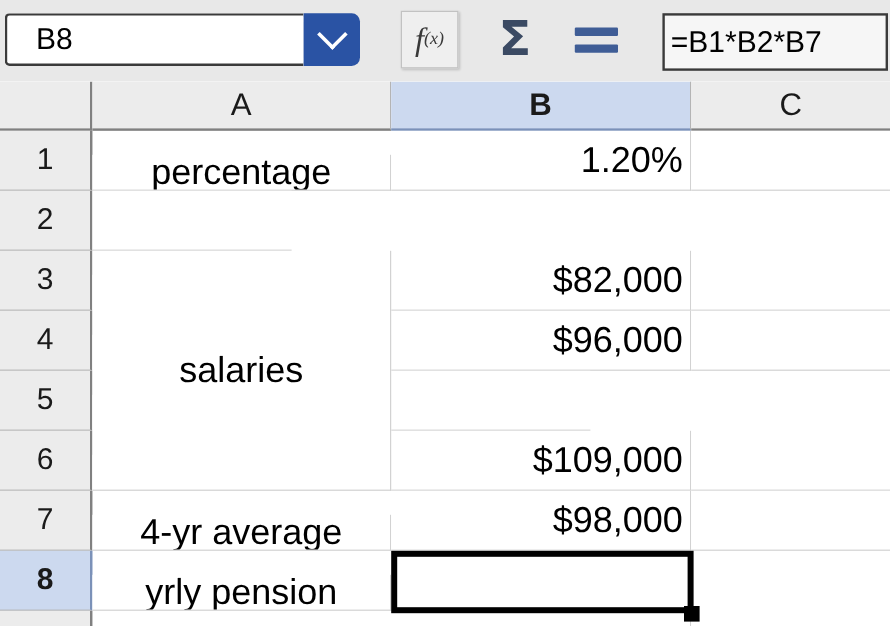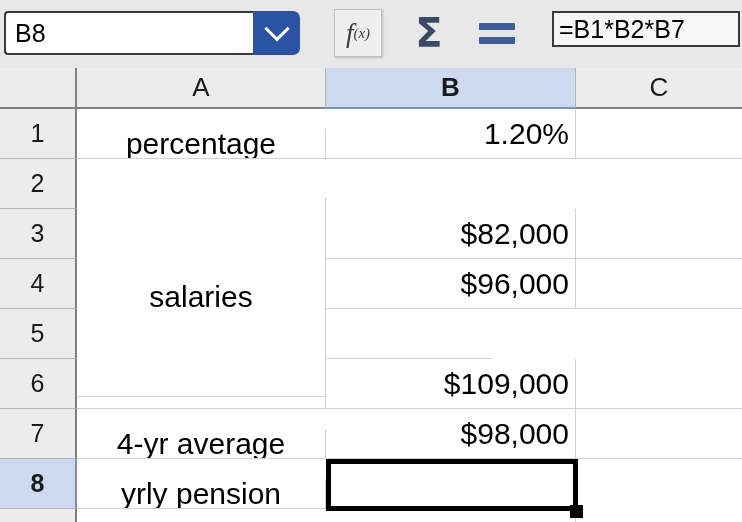--- a/index.html
+++ b/index.html
@@ -36,21 +36,21 @@
   }
   .name-box {
     flex: 1;
     background: #ffffff;
     border: 2px solid #3a3a3a;
     border-right: none;
     border-radius: 4px 0 0 4px;
     box-sizing: border-box;
     display: flex;
     align-items: center;
-    padding-left: 9px;
+    padding-left: 24px;
     font-size: 25px;
     color: #000000;
     letter-spacing: 0px;
   }
   .name-box-drop {
     width: 47px;
     background: #2a53a4;
     border-radius: 0 7px 7px 0;
     display: flex;
     align-items: center;
@@ -116,21 +116,21 @@
     height: 7px;
     background: #3f5d96;
     border-radius: 1px;
   }
 
   .formula-input {
     position: absolute;
     left: 552px;
     top: 11px;
     width: 188px;
-    height: 36px;
+    height: 48px;
     background: #f6f6f6;
     border: 2px solid #3a3a3a;
     box-sizing: border-box;
     display: flex;
     align-items: center;
     padding-left: 5px;
     font-size: 25px;
     color: #000000;
     white-space: nowrap;
     overflow: hidden;
@@ -331,21 +331,21 @@
       <div class="cell col-a">percentage</div>
       <div class="cell col-b">1.20%</div>
       <div class="cell col-c"></div>
     </div>
 
     <div class="row">
       <div class="rowhead">2</div>
       <div class="cell col-c"></div>
     </div>
 
-    <div class="merged-salaries" style="top:88px;">salaries</div>
+    <div class="merged-salaries" style="top:100px;">salaries</div>
 
     <div class="row">
       <div class="rowhead">3</div>
       <div class="cell col-a blank-a"></div>
       <div class="cell col-b">$82,000</div>
       <div class="cell col-c"></div>
     </div>
 
     <div class="row">
       <div class="rowhead">4</div>

